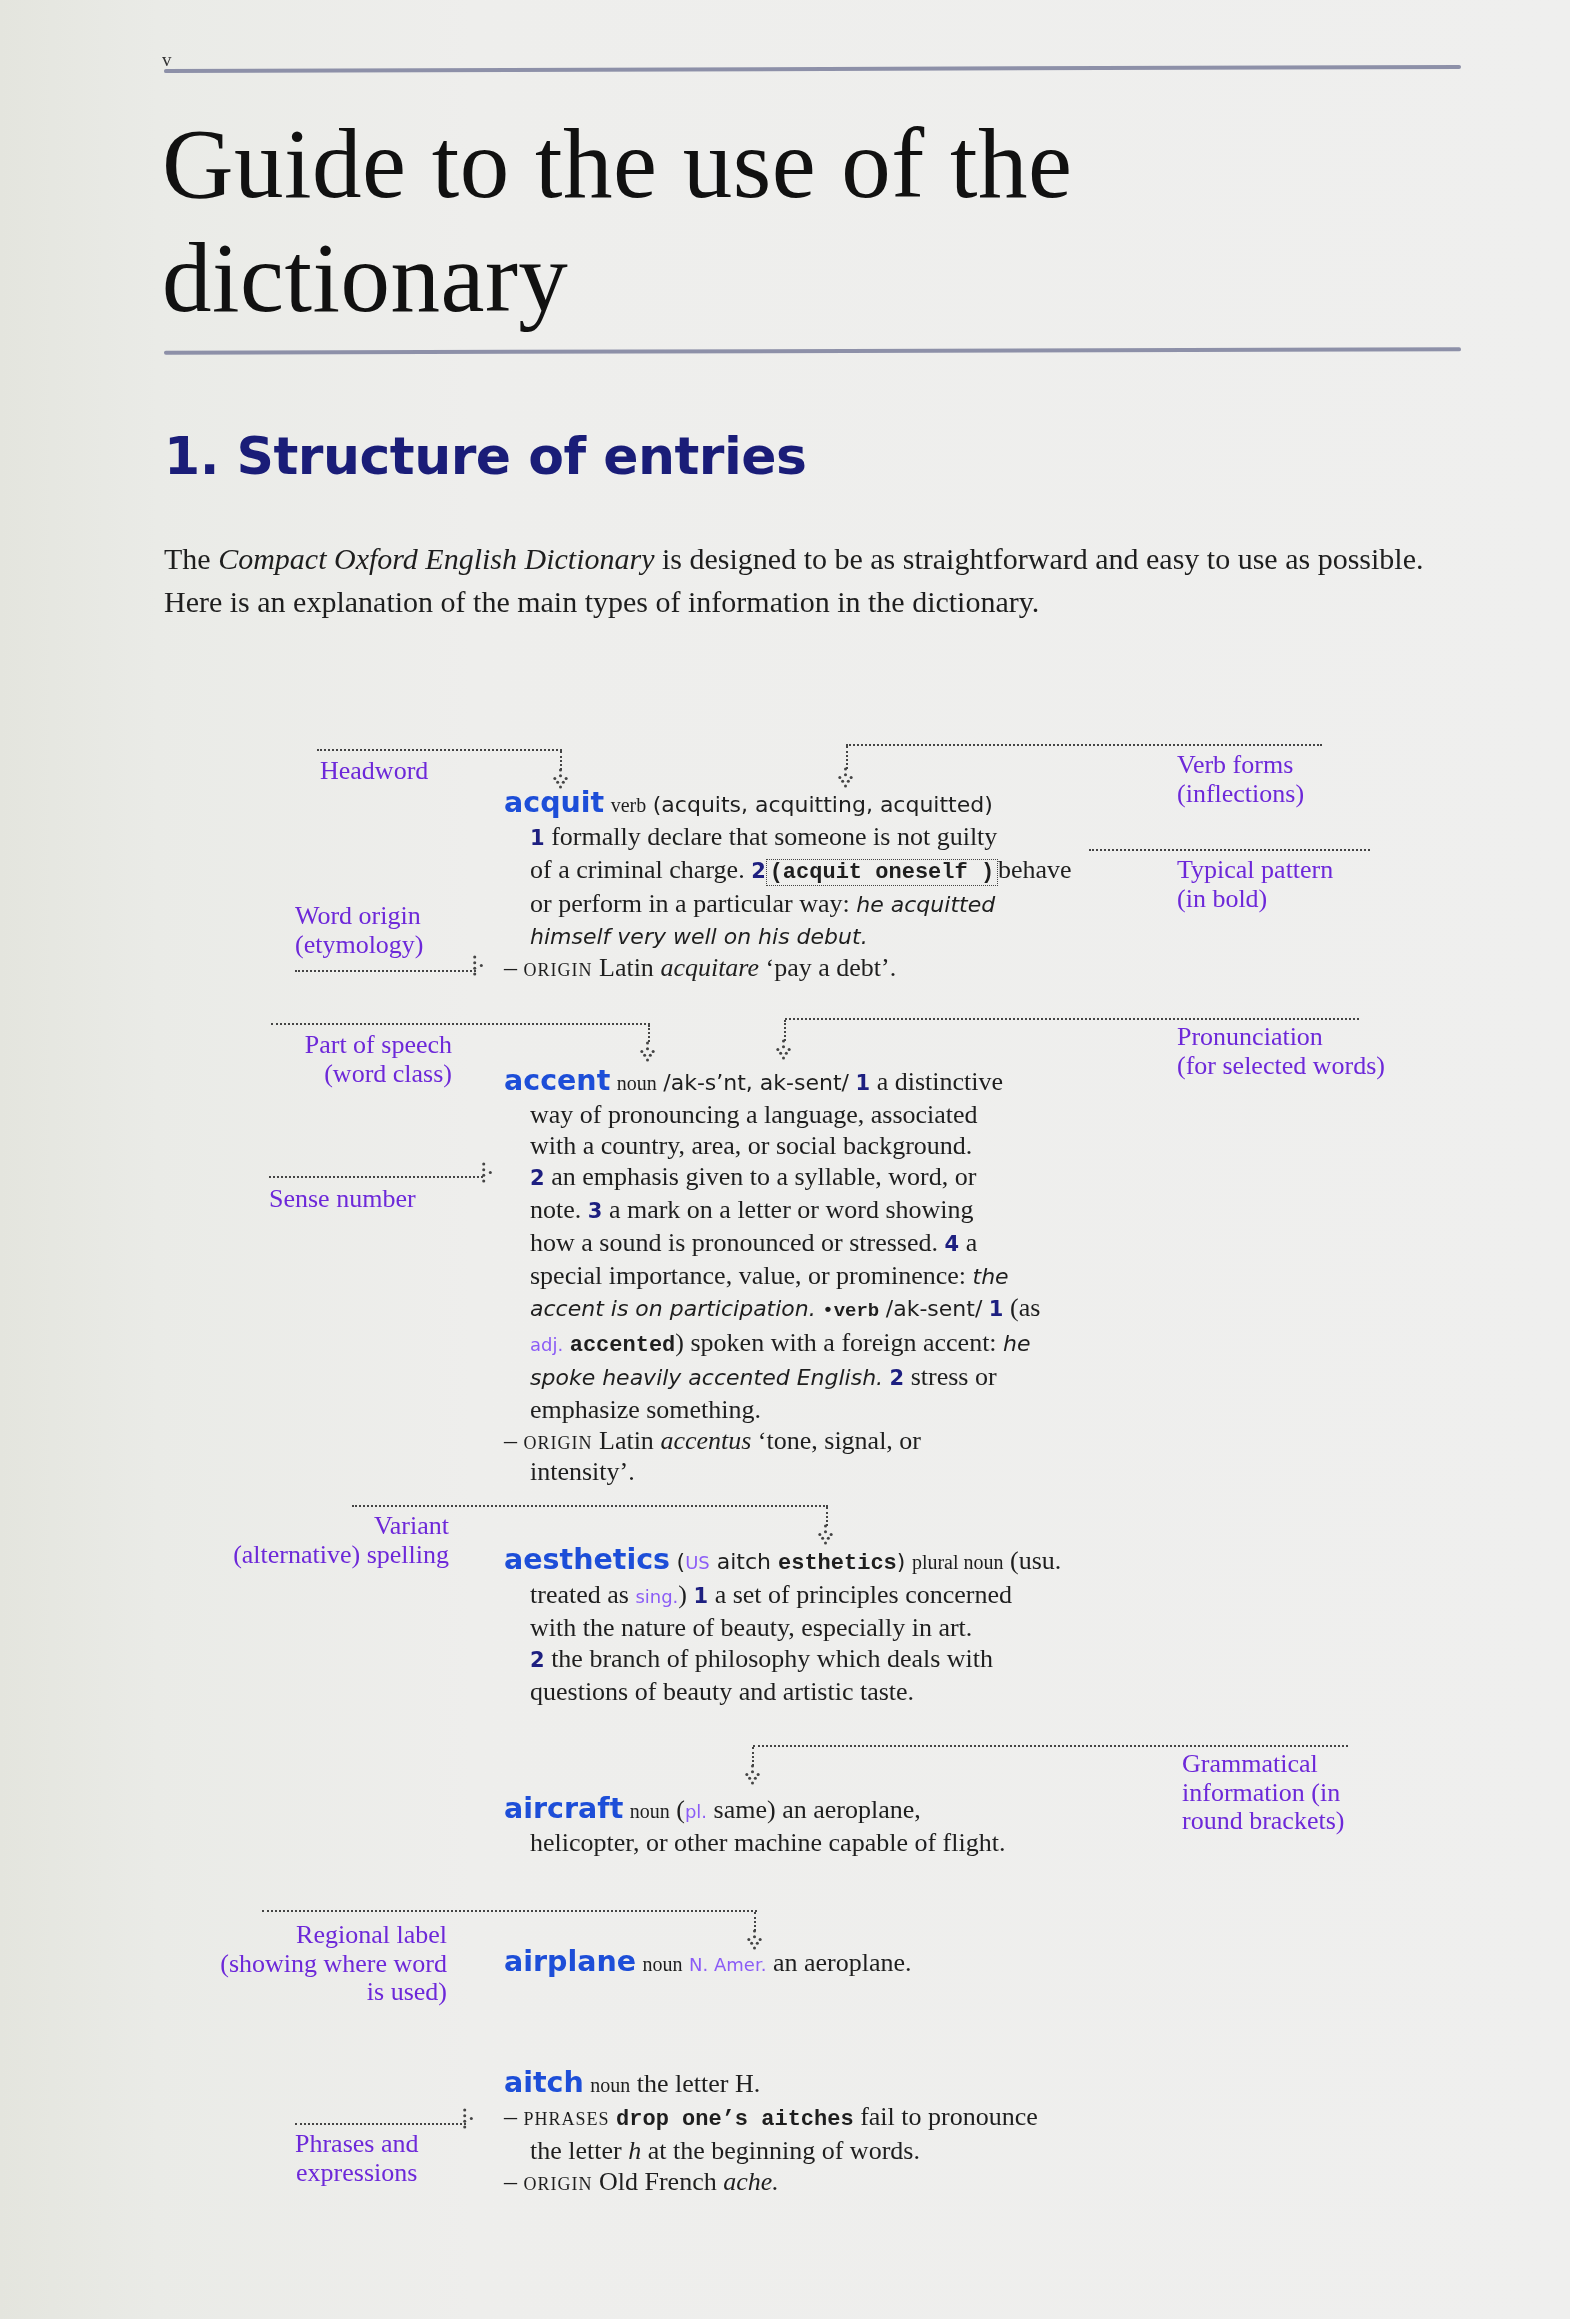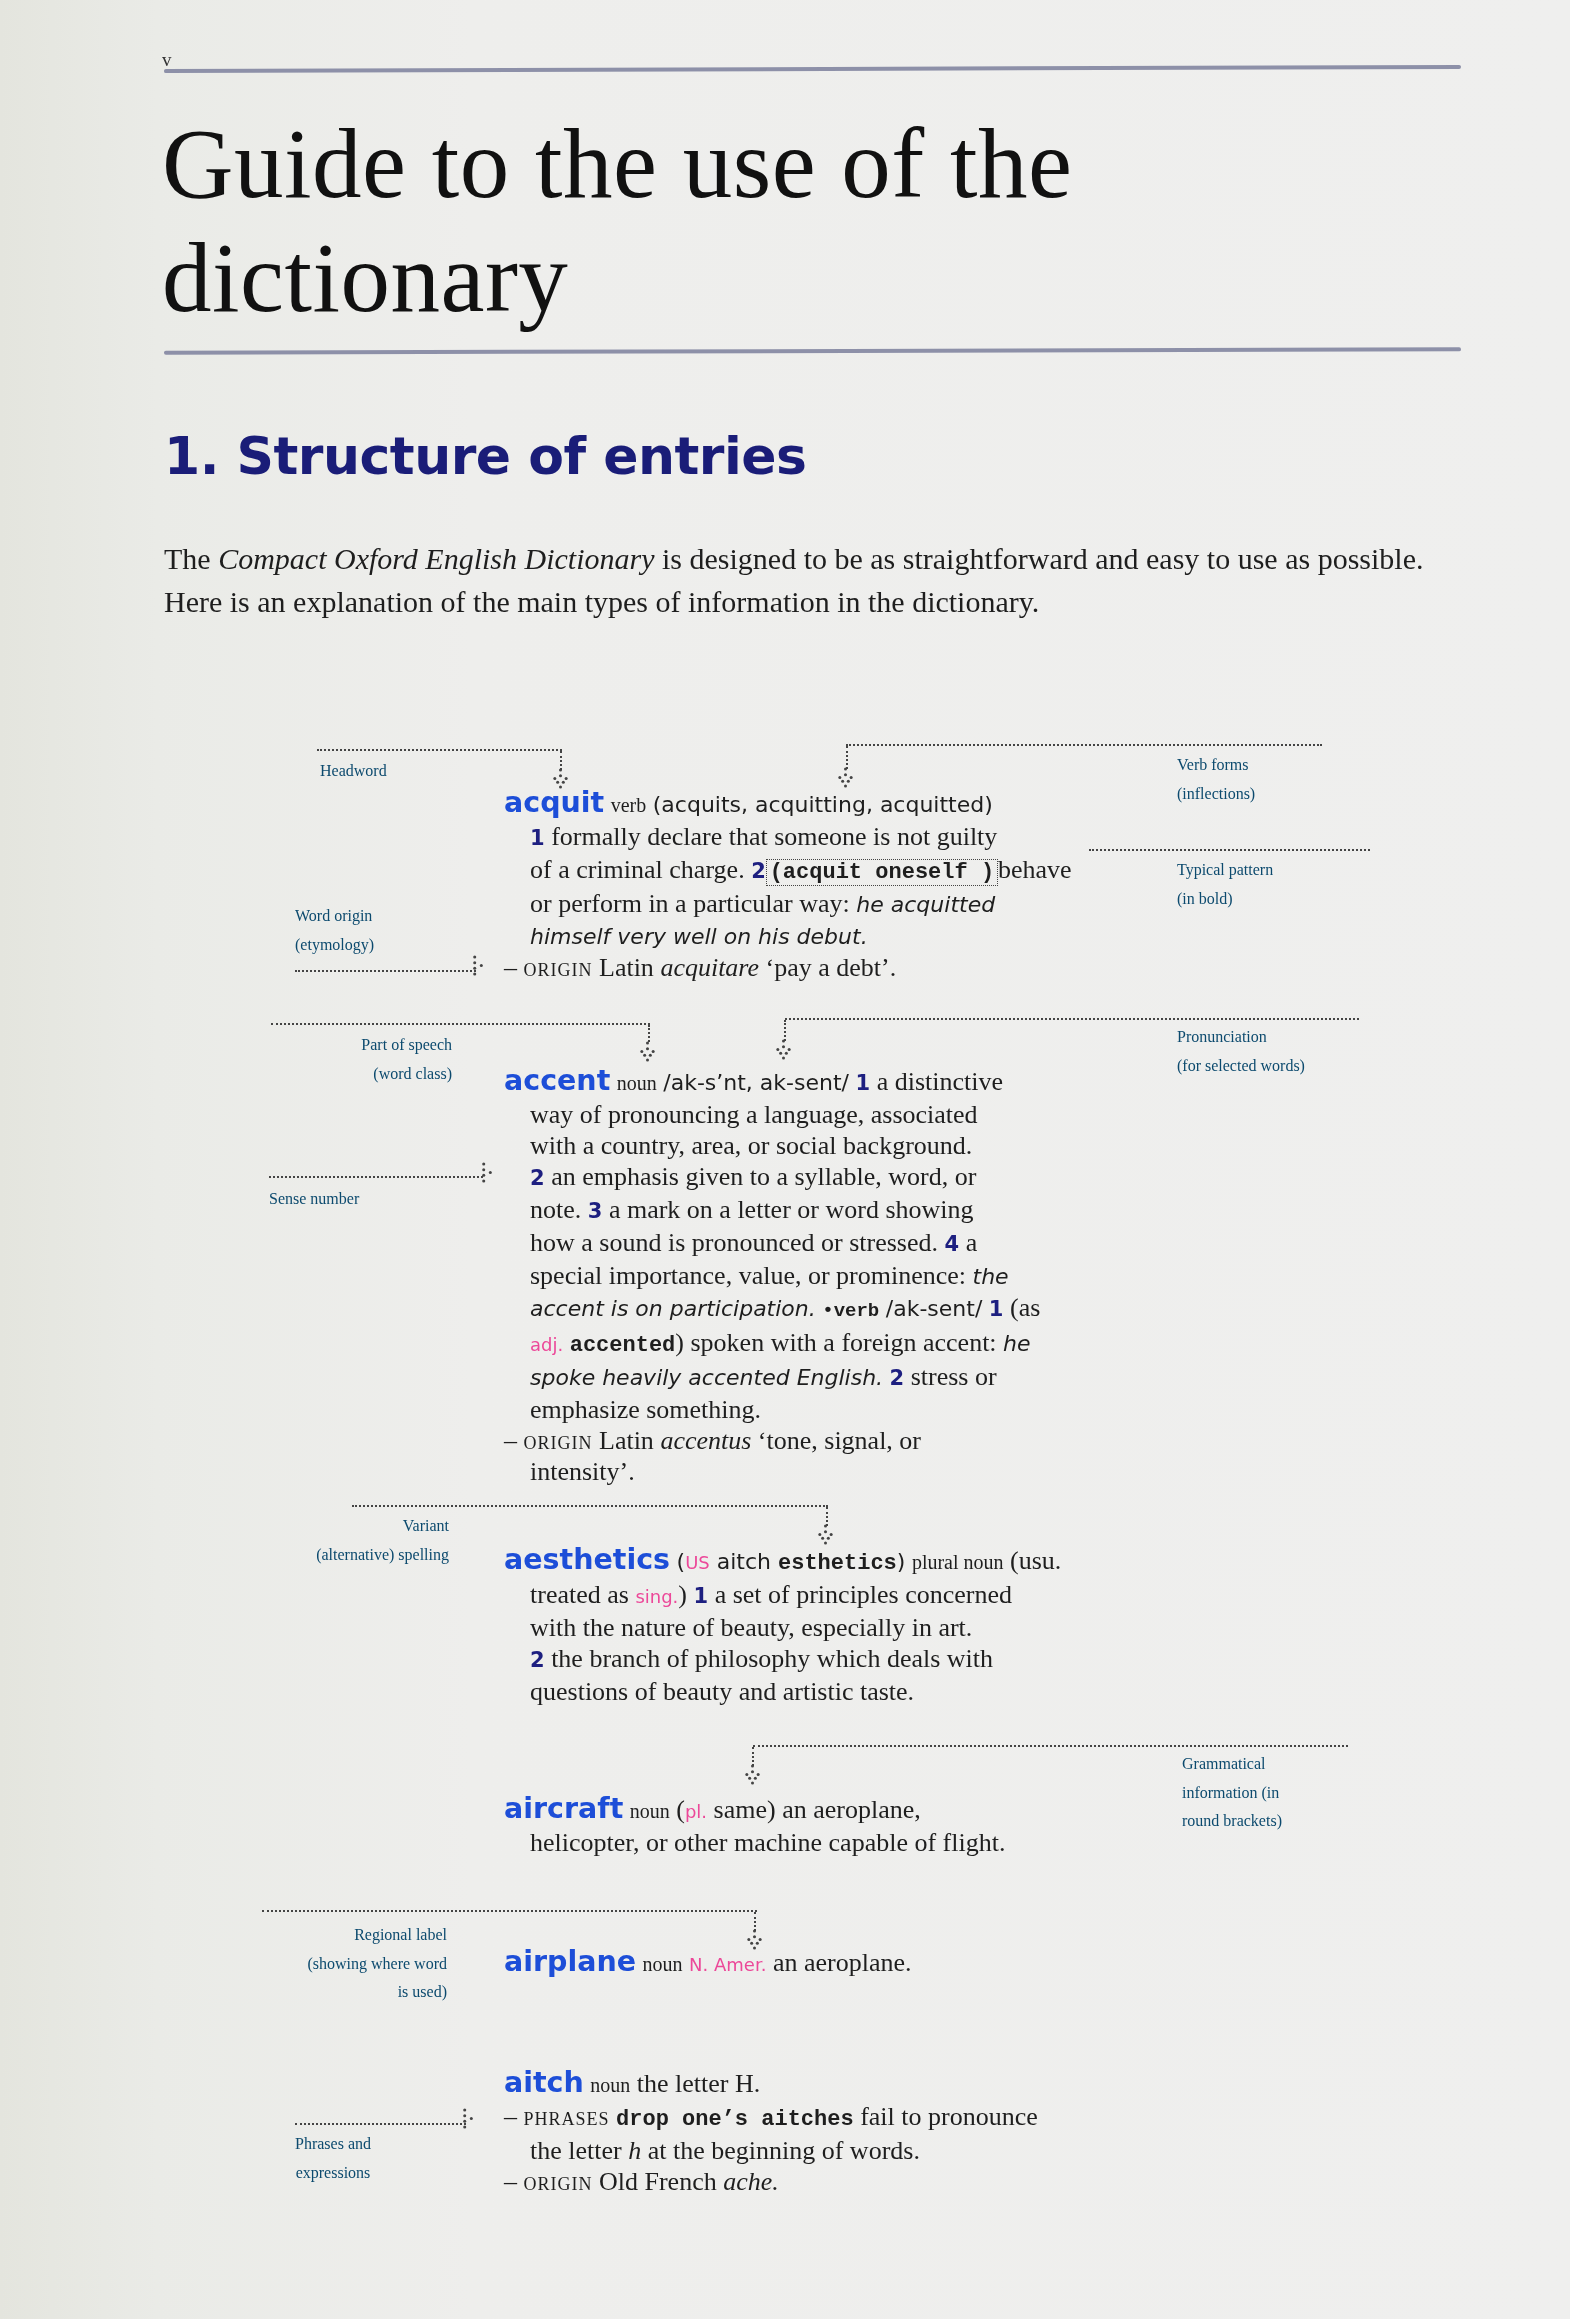--- a/index.html
+++ b/index.html
@@ -11,28 +11,28 @@
     .abs { position: absolute; }
     .folio { left: 162px; top: 49px; font-size: 19px; color: #333; }
     .rule { height: 3.8px; background: #8d90a8; border-radius: 1.9px; left: 164px; width: 1297px; }
     .rule.r1 { top: 67px; transform: rotate(-0.18deg); }
     .rule.r2 { top: 349px; transform: rotate(-0.15deg); }
     .title { left: 162px; top: 107px; font-size: 99px; line-height: 114px; font-weight: normal; margin: 0; color: #111; letter-spacing: 0.5px; }
     .section { left: 164px; top: 426px; font-family: "DejaVu Sans", "Liberation Sans", sans-serif; font-weight: bold; font-size: 52px; color: #1a1d78; margin: 0; letter-spacing: -0.5px; }
     .intro { left: 164px; top: 537px; width: 1265px; font-size: 30px; line-height: 43px; color: #1e1e1e; }
     .intro i { font-style: italic; }
 
-    .label { font-size: 16px; line-height: 28.5px; color: #0c4a6e; }
+    .label { font-size: 26px; line-height: 28.5px; color: #6d28d9; }
     .label.r { text-align: right; }
     .entry { font-size: 26px; line-height: 31px; color: #1e1e1e; }
     .entry .hw { font-family: "DejaVu Sans", "Liberation Sans", sans-serif; font-weight: bold; color: #1d4ed8; font-size: 28.5px; }
     .entry .pos { font-family: Liberation Serif, serif; font-size: 20px; margin-top: 17px; }
     .entry .sn { font-family: "DejaVu Sans", "Liberation Sans", sans-serif; font-weight: bold; color: #1d1f80; font-size: 21px; }
     .entry .bd { font-family: Liberation Mono, monospace; font-weight: bold; font-size: 22px; }
-    .entry .sm { font-family: "DejaVu Sans", "Liberation Sans", sans-serif; font-size: 18px; color: #ec4899; }
+    .entry .sm { font-family: "DejaVu Sans", "Liberation Sans", sans-serif; font-size: 18px; color: #8b5cf6; }
     .entry .ex { font-family: "DejaVu Sans", "Liberation Sans", sans-serif; font-style: italic; font-size: 22px; }
     .entry .sc { font-variant: small-caps; letter-spacing: 1px; }
     .entry .ital { font-style: italic; }
     .entry .pr { font-family: "DejaVu Sans", "Liberation Sans", sans-serif; font-size: 22px; }
     .entry .line { display: block; white-space: nowrap; }
     .entry .ind { padding-left: 26px; }
     .boxed { border: 1.9px dotted #444; padding: 0 2.9px; }
 
     .dots-h { border-top: 2.9px dotted #444; height: 0; }
     .dots-v { border-left: 2.9px dotted #444; width: 0; }

